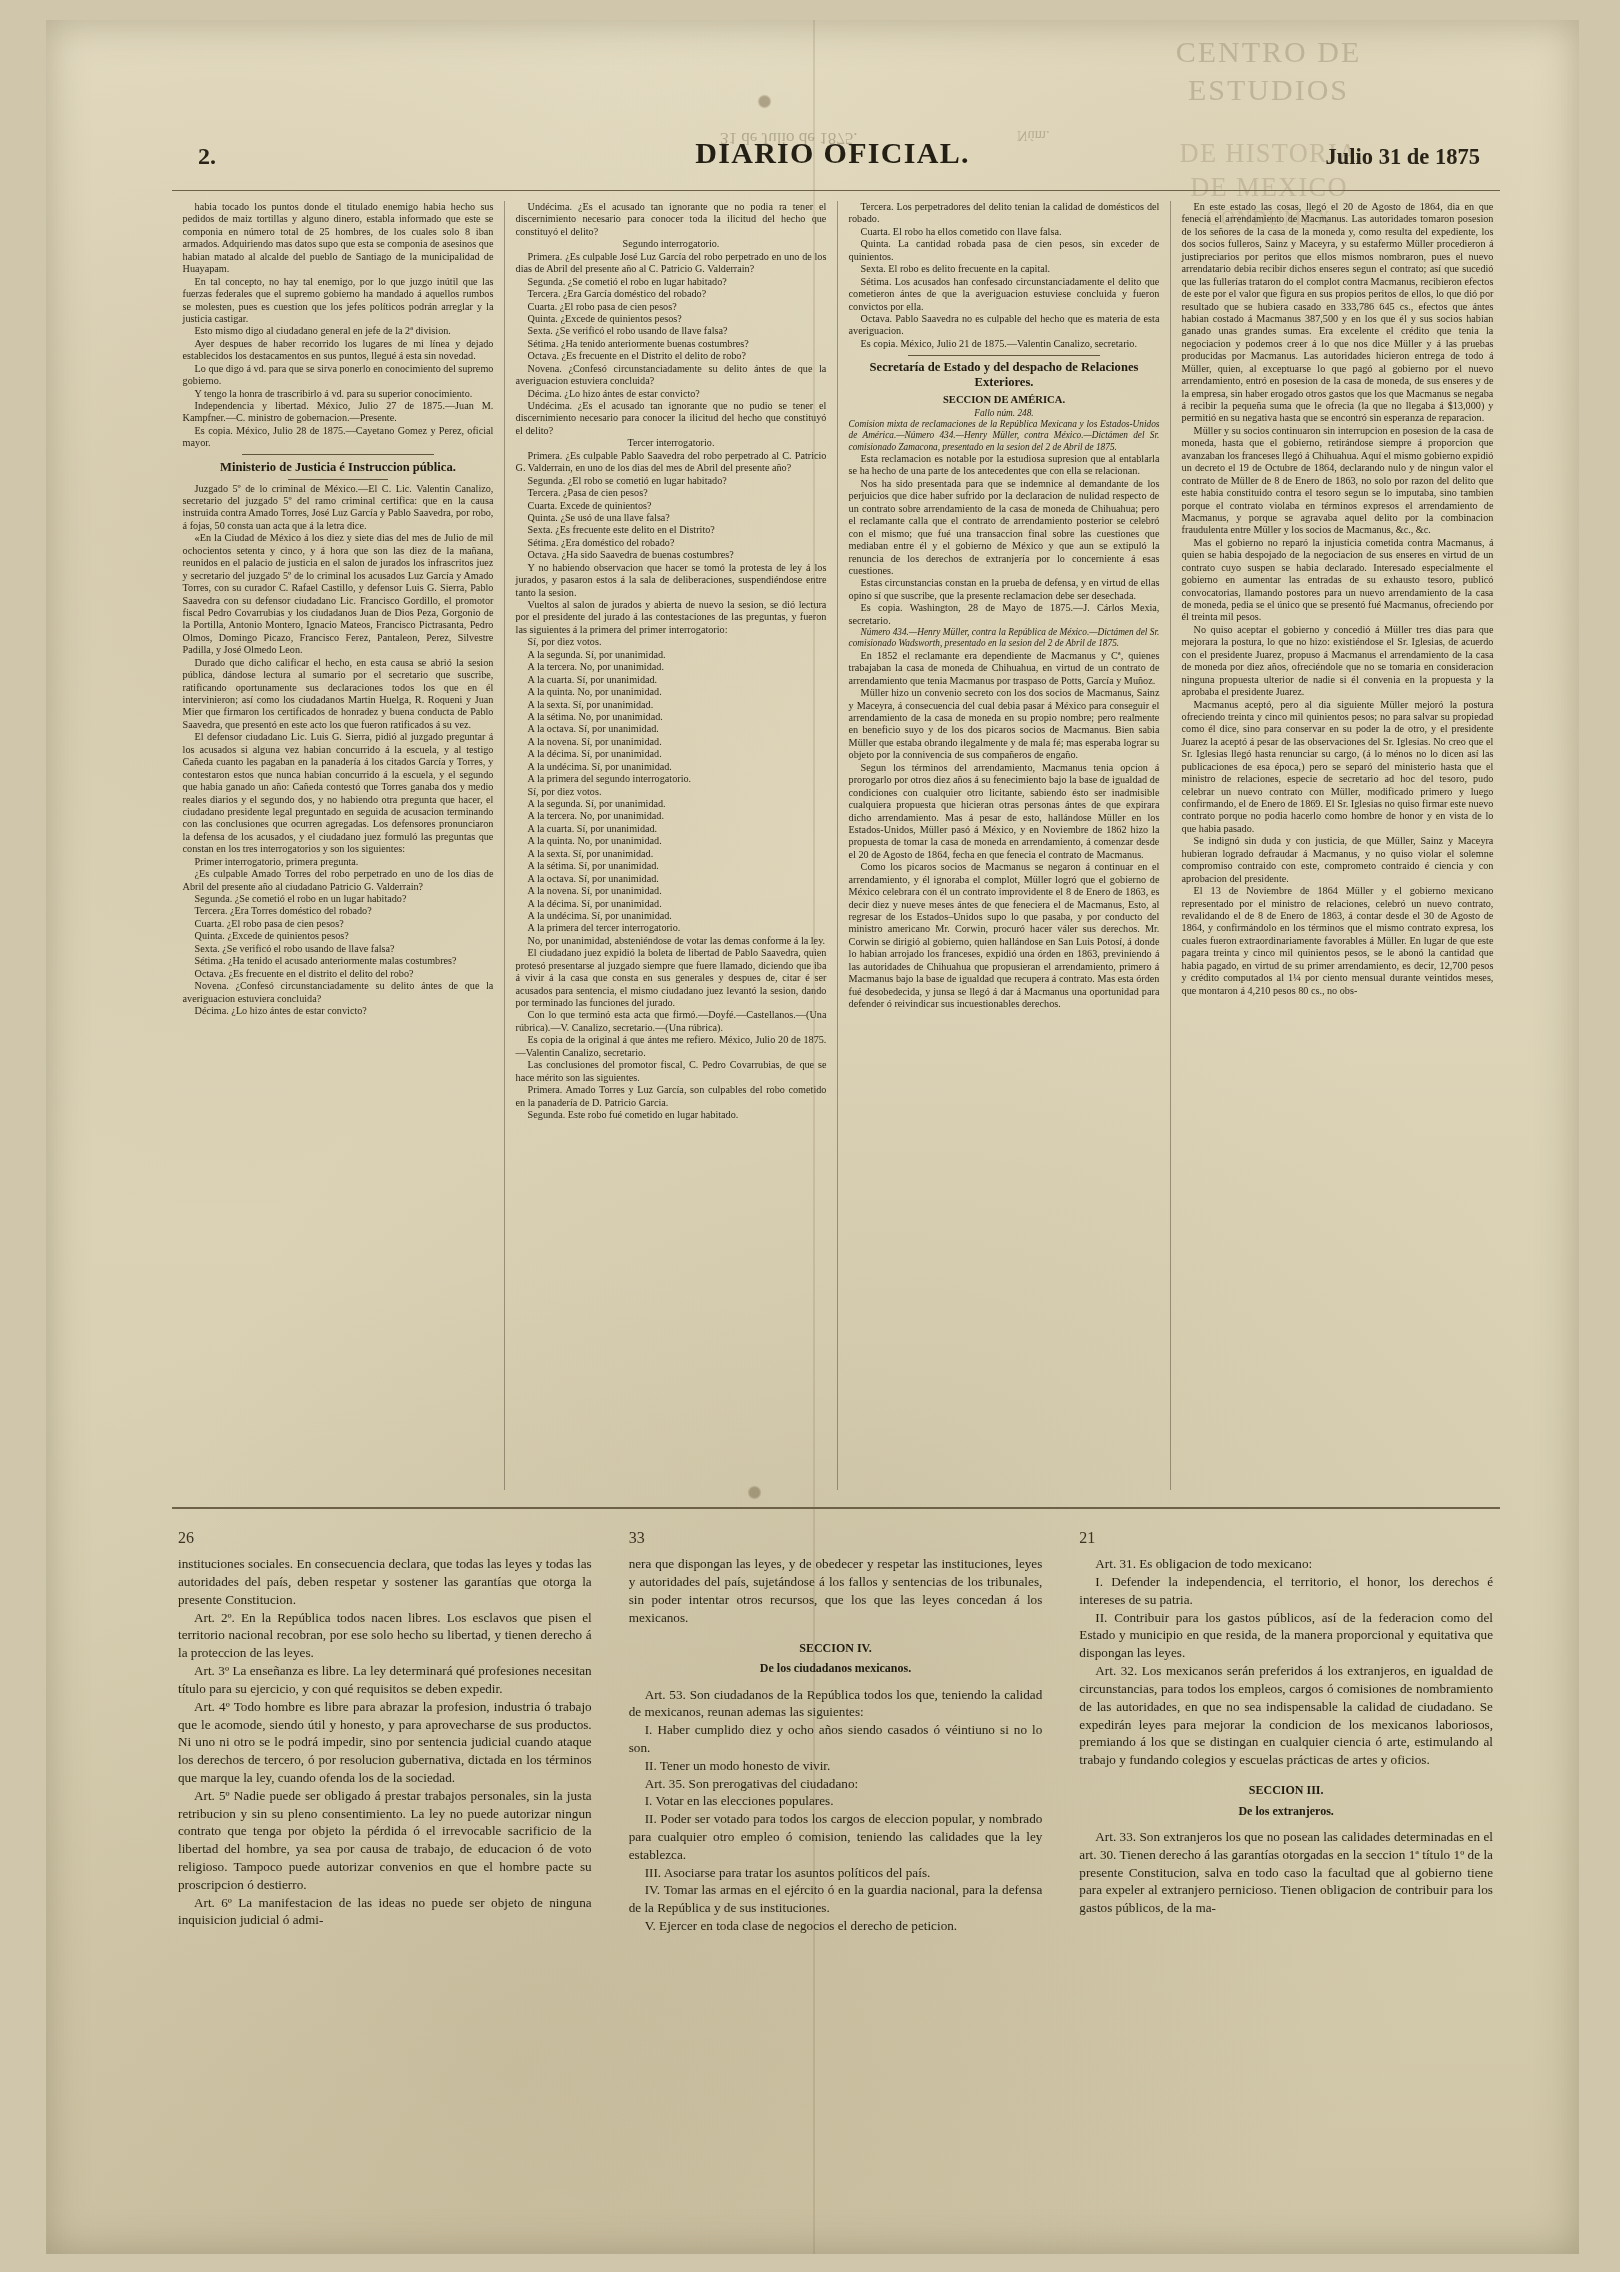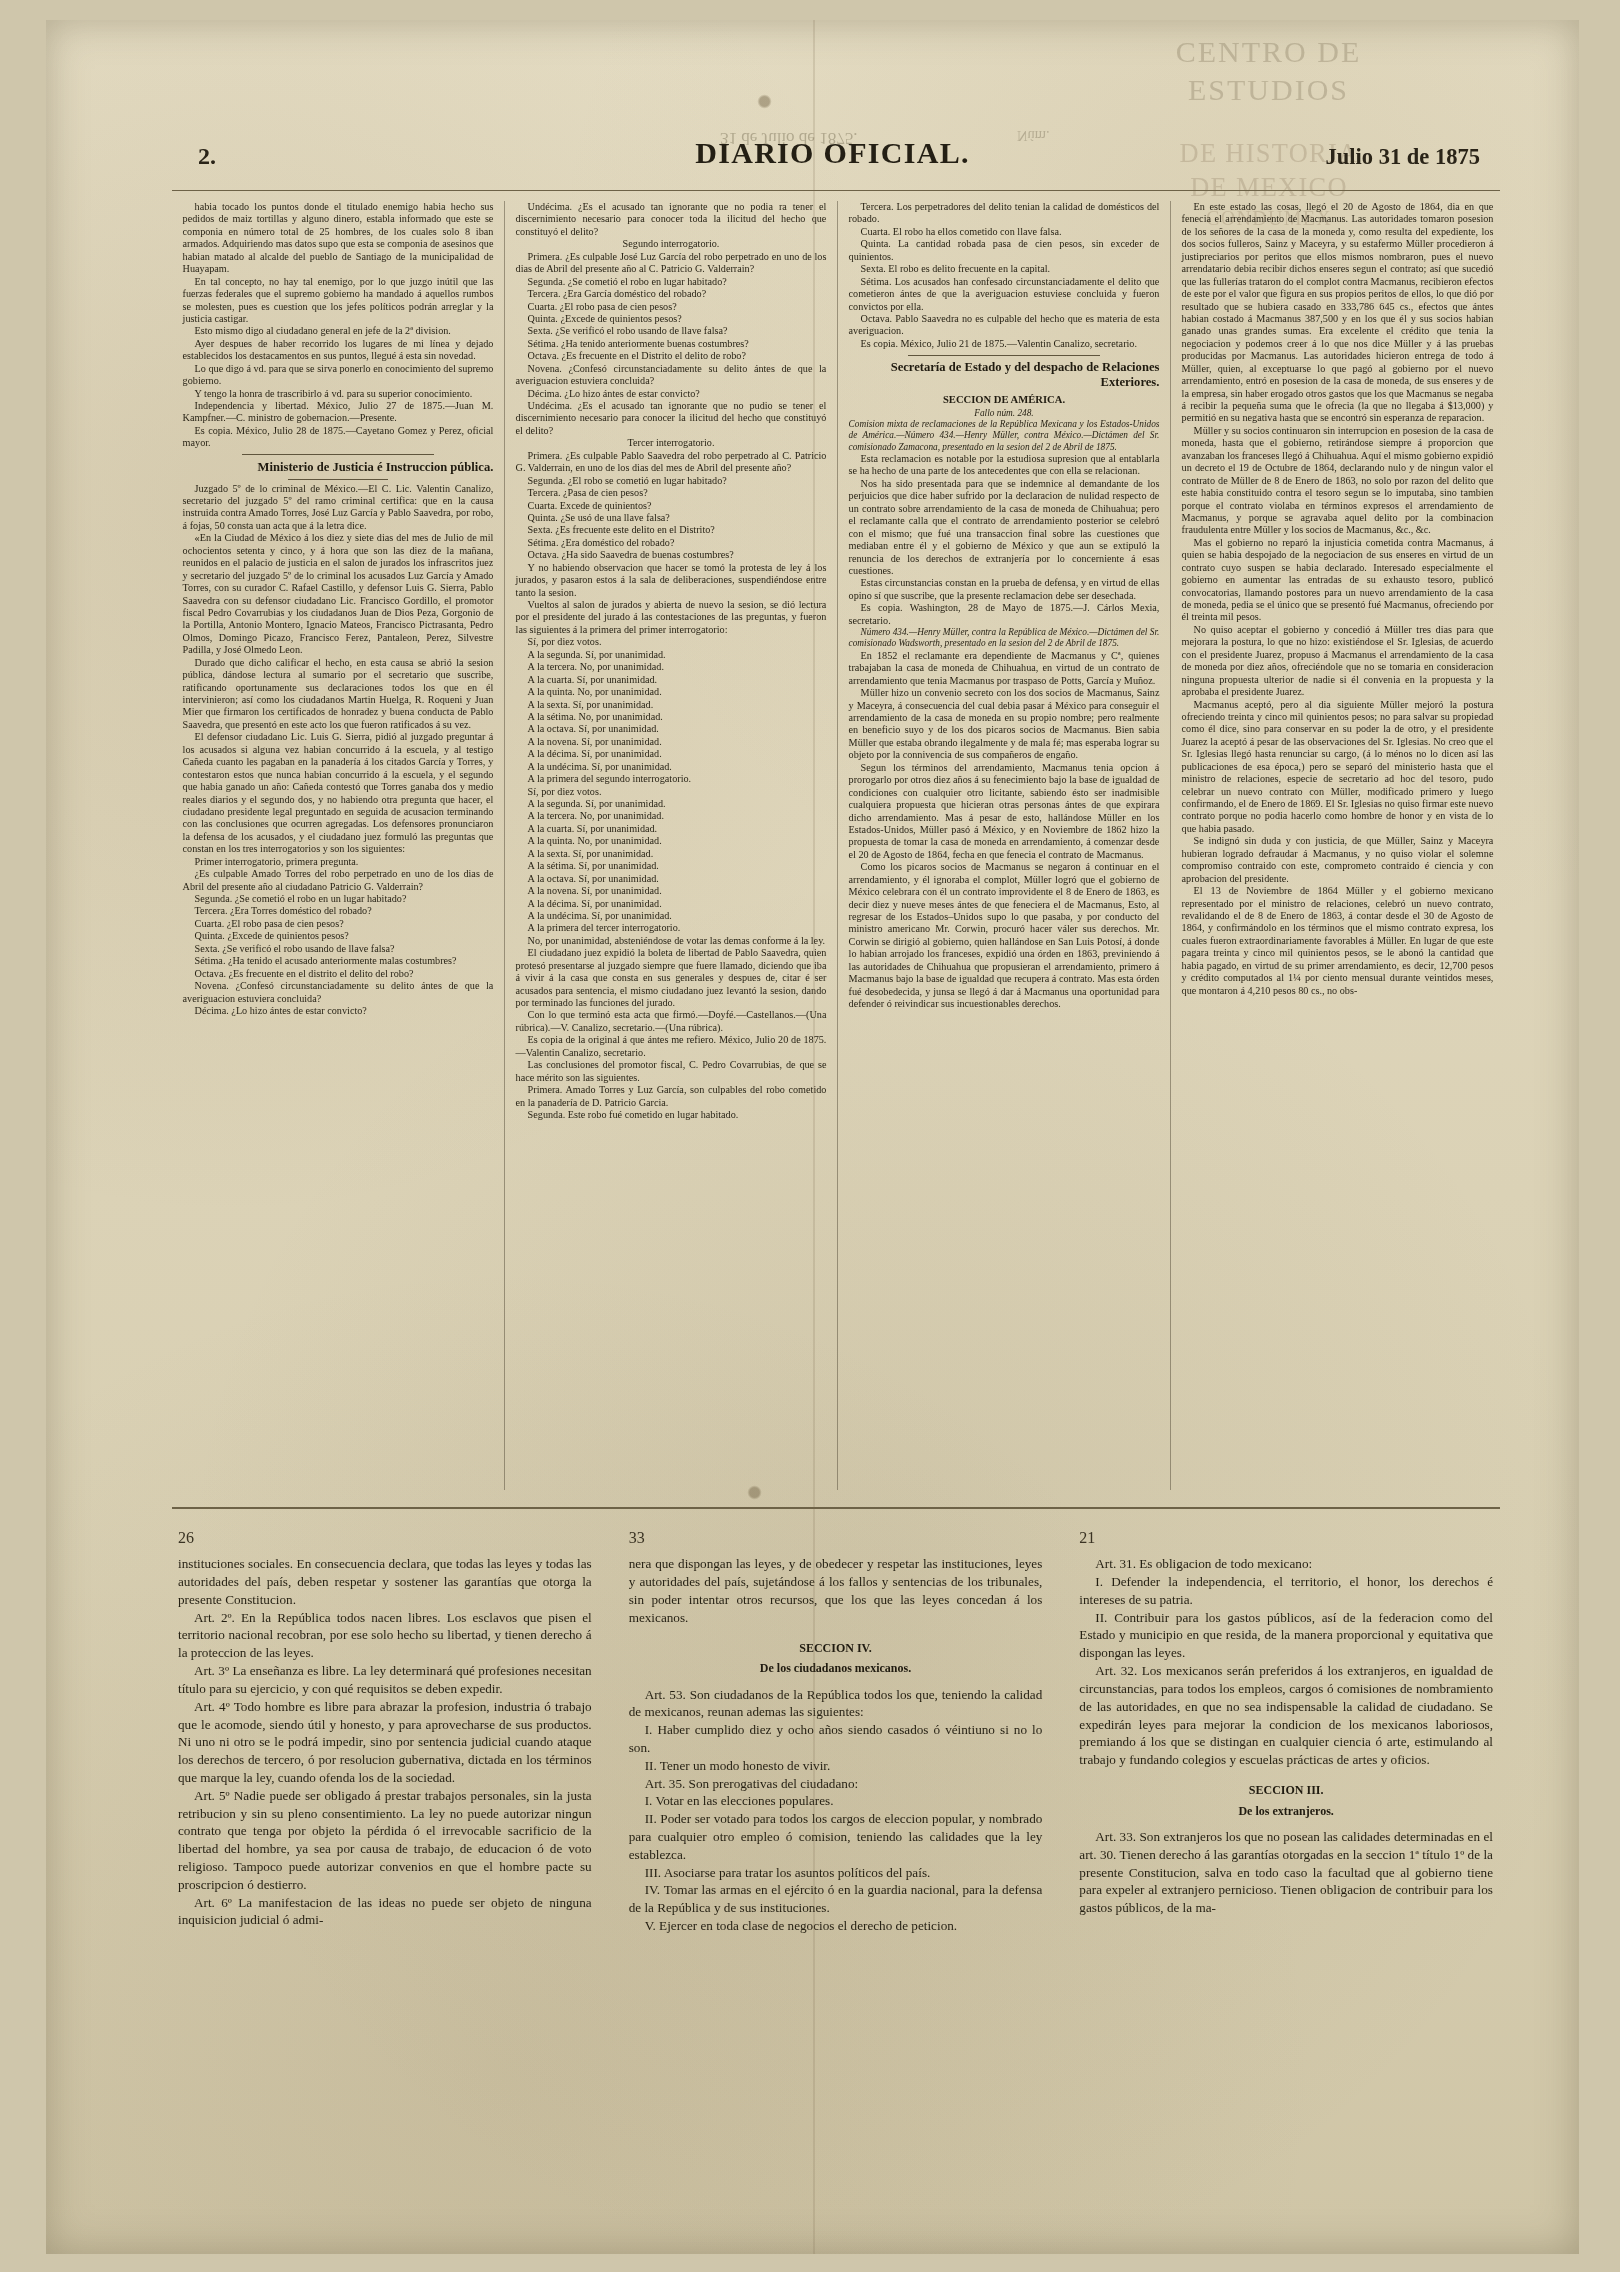--- a/index.html
+++ b/index.html
@@ -36,21 +36,21 @@
   .rule.mid{top:1487px;height:2px;}
 
   
   .cols4{position:absolute;left:126px;top:181px;width:1332px;height:1289px;
          display:grid;grid-template-columns:repeat(4,1fr);column-gap:0;}
   .col{position:relative;padding:0 10.6px;border-right:0.7px solid rgba(70,62,45,.45);}
   .col:last-child{border-right:none;}
   .col p{margin:0 0 0 0;font-size:10.2px;line-height:1.22;text-align:justify;color:#241f12;
          text-indent:12px;hyphens:auto;}
   .col p.noind{text-indent:0;}
-  .col h3{font-size:12.6px;margin:1px 0 4px;text-align:right;font-weight:bold;color:#201b10;}
+  .col h3{font-size:12.6px;margin:1px 0 4px;text-align:center;font-weight:bold;color:#201b10;}
   .col h4{font-size:10.6px;margin:4px 0 2.6px;text-align:center;font-weight:bold;color:#201b10;}
   .col .center{text-align:center;text-indent:0;}
   .col .ital{font-style:italic;}
   .col .sm{font-size:9.3px;}
   .hr-s{height:0.7px;background:#5f553d;margin:4.6px auto;width:62%;}
   .hr-xs{height:0.7px;background:#5f553d;margin:3.3px auto;width:32%;}
 
   
   .cols3{position:absolute;left:132px;top:1507px;width:1315px;height:714px;
          display:grid;grid-template-columns:repeat(3,1fr);column-gap:37px;}

